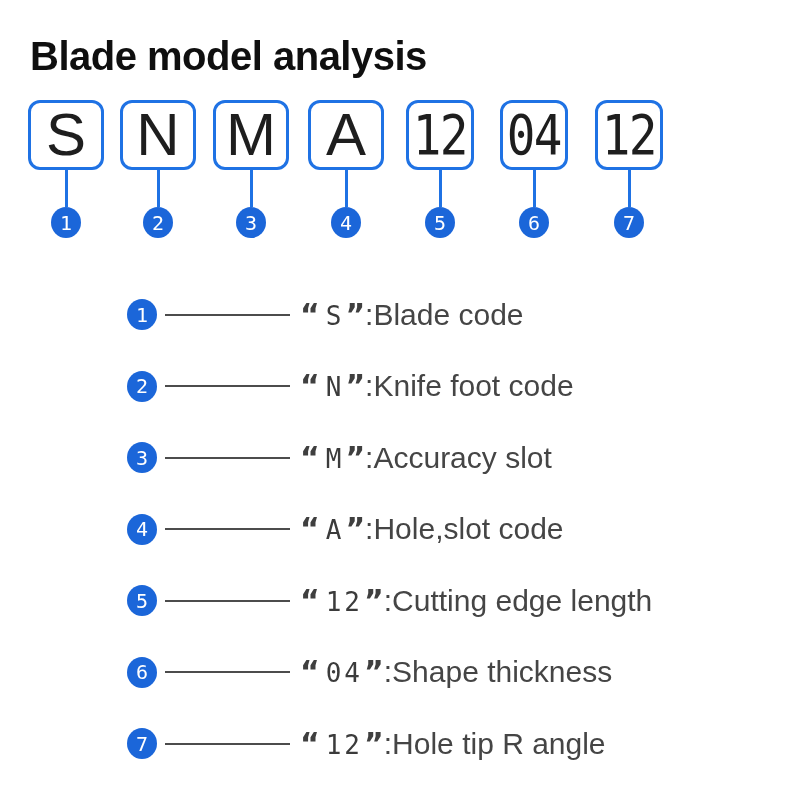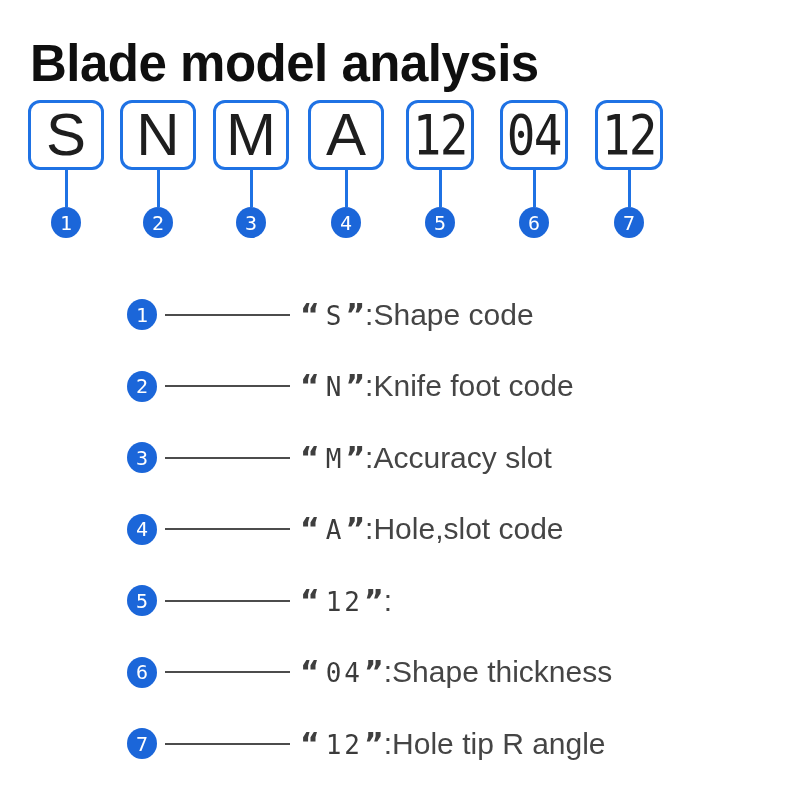--- a/index.html
+++ b/index.html
@@ -8,21 +8,21 @@
     background: #ffffff;
     font-family: "Liberation Sans", sans-serif;
     position: relative;
     overflow: hidden;
   }
   .page { position: absolute; inset: 0; }
 
   
   .title {
     position: absolute; left: 30px; top: 34px; margin: 0;
-    font-size: 51px; font-weight: 700; letter-spacing: -0.5px;
+    font-size: 40px; font-weight: 700; letter-spacing: -0.5px;
     color: var(--title, #0f0f0f);
     white-space: nowrap;
   }
 
   
   .code-row { position: absolute; top: 100px; left: 0; width: 800px; height: 142px; }
   .col { position: absolute; top: 0; display: flex; flex-direction: column; align-items: center; }
   .col:nth-child(1) { left: 28px;  width: 76px; }
   .col:nth-child(2) { left: 120px; width: 76px; }
   .col:nth-child(3) { left: 213px; width: 76px; }
@@ -146,21 +146,21 @@
 
   <div class="legend">
     <div class="lrow">
       <div class="bullet">1</div>
       <div class="dash"></div>
       <div class="ltext">
         <span class="q">“</span>
         <span class="codev">S</span>
         <span class="q">”</span>
         <span class="colon">:</span>
-        <span class="desc">Shape code</span>
+        <span class="desc">Blade code</span>
       </div>
     </div>
     <div class="lrow">
       <div class="bullet">2</div>
       <div class="dash"></div>
       <div class="ltext">
         <span class="q">“</span>
         <span class="codev">N</span>
         <span class="q">”</span>
         <span class="colon">:</span>
@@ -190,20 +190,21 @@
       </div>
     </div>
     <div class="lrow">
       <div class="bullet">5</div>
       <div class="dash"></div>
       <div class="ltext">
         <span class="q">“</span>
         <span class="codev">12</span>
         <span class="q">”</span>
         <span class="colon">:</span>
+        <span class="desc">Cutting edge length</span>
       </div>
     </div>
     <div class="lrow">
       <div class="bullet">6</div>
       <div class="dash"></div>
       <div class="ltext">
         <span class="q">“</span>
         <span class="codev">04</span>
         <span class="q">”</span>
         <span class="colon">:</span>

